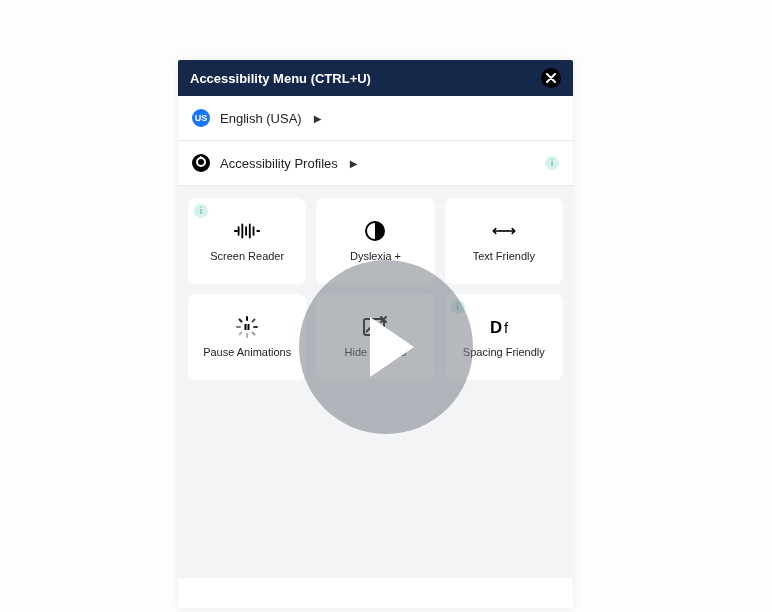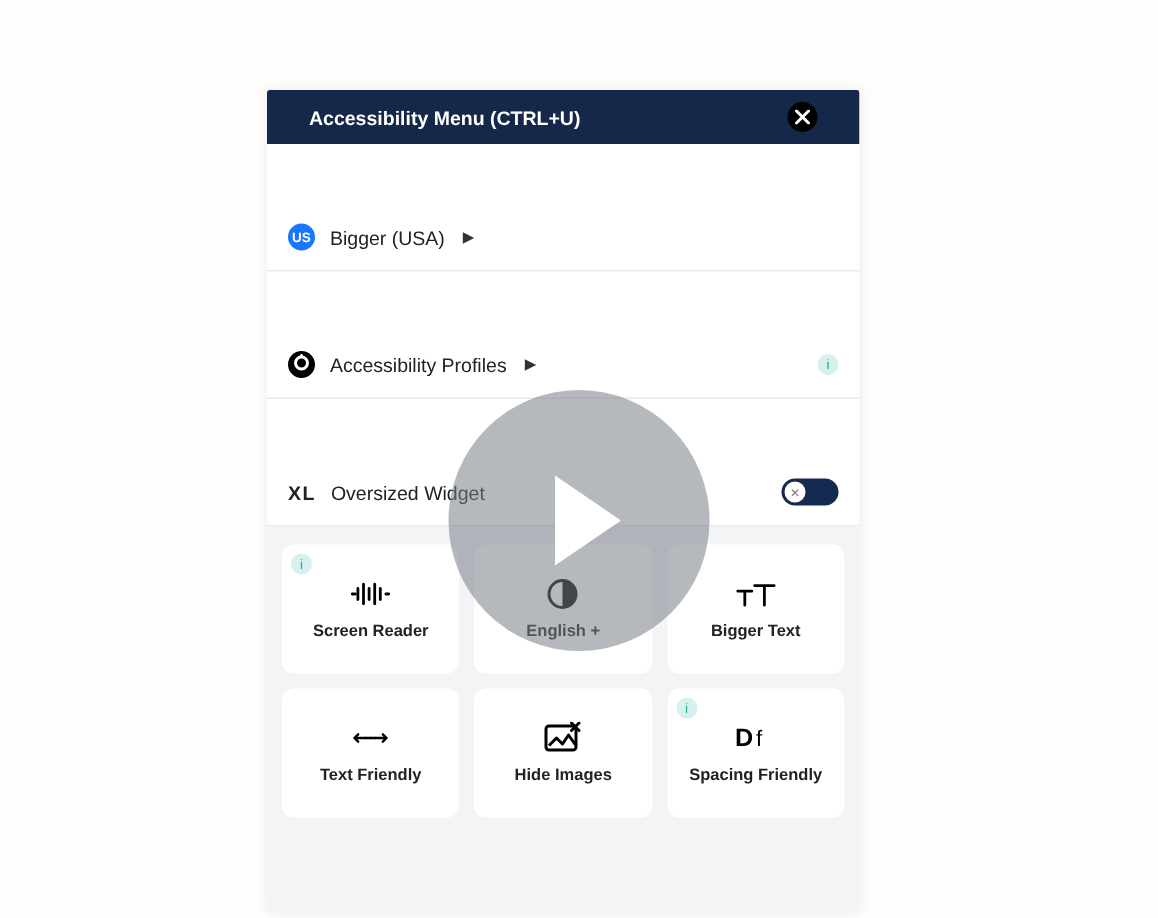--- a/index.html
+++ b/index.html
@@ -14,29 +14,28 @@
   html,body{margin:0;padding:0;width:772px;height:612px;background:#fdfdfb;font-family:Arial,Helvetica,sans-serif;}
   .stage{position:relative;width:772px;height:612px;overflow:hidden;}
   .panel{
     position:absolute;left:178px;top:60px;width:395px;height:548px;
     background:var(--panel-bg);box-shadow:0 0 8px rgba(0,0,0,.08);
     border-radius:2px;overflow:hidden;
   }
   .header{
     background:var(--header-bg);color:#fff;height:36px;
     display:flex;align-items:center;justify-content:space-between;
-    padding:0 28px;font-weight:bold;font-size:13px;
+    padding:0 12px;font-weight:bold;font-size:13px;
   }
   .close-btn{width:20px;height:20px;border-radius:50%;background:#000;color:#fff;
     display:flex;align-items:center;justify-content:center;font-size:12px;cursor:pointer;}
   .row{
     display:flex;align-items:center;height:44px;padding:0 14px;
     border-bottom:1px solid var(--col-border);font-size:13px;color:var(--text-dark);
     justify-content:space-between;
-    margin-top:40px;
   }
   .row .left{display:flex;align-items:center;gap:10px;}
   .row .chev{font-size:10px;margin-left:2px;color:#333;}
   .badge-us{width:18px;height:18px;border-radius:50%;background:#1976ff;color:#fff;
     font-size:9px;font-weight:bold;display:flex;align-items:center;justify-content:center;}
   .badge-acc{width:18px;height:18px;border-radius:50%;background:#000;position:relative;}
   .badge-acc::before{content:"";position:absolute;left:4px;top:3px;width:10px;height:10px;border:2px solid #fff;border-radius:50%;box-sizing:border-box;}
   .badge-acc::after{content:"";position:absolute;left:8px;top:2px;width:2px;height:2px;background:#fff;border-radius:50%;}
   .xl{font-weight:bold;font-size:13px;letter-spacing:1px;}
   .info-dot{width:14px;height:14px;border-radius:50%;background:var(--info-bg);color:#2a7;font-size:9px;
@@ -45,21 +44,21 @@
   .toggle .knob{position:absolute;left:2px;top:2px;width:14px;height:14px;background:#fff;border-radius:50%;
     display:flex;align-items:center;justify-content:center;}
   .toggle .knob::after{content:"✕";font-size:8px;color:#777;}
   .grid-wrap{background:var(--grid-bg);padding:12px 10px 0 10px;height:calc(100% - 36px - 44px*3);overflow:hidden;}
   .grid{display:grid;grid-template-columns:repeat(3,1fr);gap:10px;}
   .card{
     background:#fff;border-radius:8px;height:86px;position:relative;
     display:flex;flex-direction:column;align-items:center;justify-content:center;gap:8px;
     cursor:pointer;
   }
-  .card .label{font-size:11px;font-weight:bold;color:#222;text-align:center;}
+  .card .label{font-size:11px;font-weight:normal;color:#222;text-align:center;}
   .card .info{position:absolute;left:6px;top:6px;}
   .icon{width:28px;height:22px;display:flex;align-items:center;justify-content:center;}
   .play-overlay{
     position:absolute;left:50%;top:50%;width:174px;height:174px;margin-left:-87px;margin-top:-46px;
     border-radius:50%;background:rgba(120,125,135,.55);display:flex;align-items:center;justify-content:center;
     cursor:pointer;
   }
   .play-overlay .tri{
     width:0;height:0;border-left:44px solid #fff;border-top:30px solid transparent;border-bottom:30px solid transparent;
     margin-left:12px;
@@ -77,44 +76,35 @@
       <span class="close-btn">
         <svg width="10" height="10" viewBox="0 0 10 10">
           <path d="M1 1 L9 9 M9 1 L1 9" stroke="#fff" stroke-width="2" stroke-linecap="round"></path>
         </svg>
       </span>
     </div>
 
     <div class="row">
       <div class="left">
         <span class="badge-us">US</span>
-        <span>Bigger (USA)</span>
+        <span>English (USA)</span>
         <span class="chev">▶</span>
       </div>
       <span></span>
     </div>
 
     <div class="row">
       <div class="left">
         <span class="badge-acc"></span>
         <span>Accessibility Profiles</span>
         <span class="chev">▶</span>
       </div>
       <span class="info-dot">i</span>
     </div>
 
-    <div class="row">
-      <div class="left">
-        <span class="xl">XL</span>
-        <span>Oversized Widget</span>
-      </div>
-      <span class="toggle">
-          <span class="knob"></span>
-        </span>
-    </div>
 
     <div class="grid-wrap">
       <div class="grid">
 
         <div class="card">
           <span class="info-dot info">i</span>
           <span class="icon">
             <svg width="30" height="18" viewBox="0 0 30 18">
                 <path d="M2 9h2 M6 5v8 M10 2v14 M14 5v8 M18 2v14 M22 5v8 M26 9h2" stroke="#000" stroke-width="2" stroke-linecap="round" fill="none"></path>
               </svg>
@@ -122,46 +112,57 @@
           <span class="label">Screen Reader</span>
         </div>
 
         <div class="card">
           <span class="icon">
             <svg width="22" height="22" viewBox="0 0 22 22">
                 <circle cx="11" cy="11" r="9" fill="none" stroke="#000" stroke-width="2"></circle>
                 <path d="M11 2 a9 9 0 0 1 0 18 z" fill="#000"></path>
               </svg>
           </span>
-          <span class="label">English +</span>
+          <span class="label">Dyslexia +</span>
         </div>
 
 
 
-        <div class="card">
-          <span class="icon">
-            <svg width="30" height="20" viewBox="0 0 30 20">
-                <path d="M2 8h10 M7 8v10 M14 4h14 M21 4v14" stroke="#000" stroke-width="2" stroke-linecap="round"></path>
-              </svg>
-          </span>
-          <span class="label">Bigger Text</span>
-        </div>
 
         <div class="card">
           <span class="icon">
             <svg width="34" height="12" viewBox="0 0 34 12">
                 <path d="M4 6h26 M4 6l3-3 M4 6l3 3 M30 6l-3-3 M30 6l-3 3" stroke="#000" stroke-width="2" fill="none" stroke-linecap="round"></path>
                 <circle cx="13" cy="6" r="1" fill="#000"></circle>
                 <circle cx="17" cy="6" r="1" fill="#000"></circle>
                 <circle cx="21" cy="6" r="1" fill="#000"></circle>
               </svg>
           </span>
           <span class="label">Text Friendly</span>
         </div>
 
+        <div class="card">
+          <span class="icon">
+            <svg width="24" height="24" viewBox="0 0 24 24">
+              <g stroke="#000" stroke-width="2" stroke-linecap="round">
+                <path d="M12 2v3"></path>
+                  <path d="M12 19v3" opacity=".3"></path>
+                <path d="M2 12h3" opacity=".5"></path>
+                  <path d="M19 12h3" opacity=".8"></path>
+                <path d="M4.5 4.5l2 2" opacity=".9"></path>
+                  <path d="M17.5 17.5l2 2" opacity=".4"></path>
+                <path d="M19.5 4.5l-2 2" opacity=".7"></path>
+                  <path d="M4.5 19.5l2-2" opacity=".3"></path>
+              </g>
+              <rect x="9.5" y="9" width="2" height="6" fill="#000"></rect>
+                <rect x="12.5" y="9" width="2" height="6" fill="#000"></rect>
+            </svg>
+          </span>
+          <span class="label">Pause Animations</span>
+        </div>
 
         <div class="card">
           <span class="icon">
             <svg width="26" height="22" viewBox="0 0 26 22">
                 <rect x="2" y="3" width="20" height="16" rx="2" fill="none" stroke="#000" stroke-width="2"></rect>
                 <path d="M4 16l5-5 4 4 4-6 5 7" fill="none" stroke="#000" stroke-width="2" stroke-linejoin="round"></path>
                 <path d="M19 1l5 5 M24 1l-5 5" stroke="#000" stroke-width="2" stroke-linecap="round"></path>
               </svg>
           </span>
           <span class="label">Hide Images</span>

